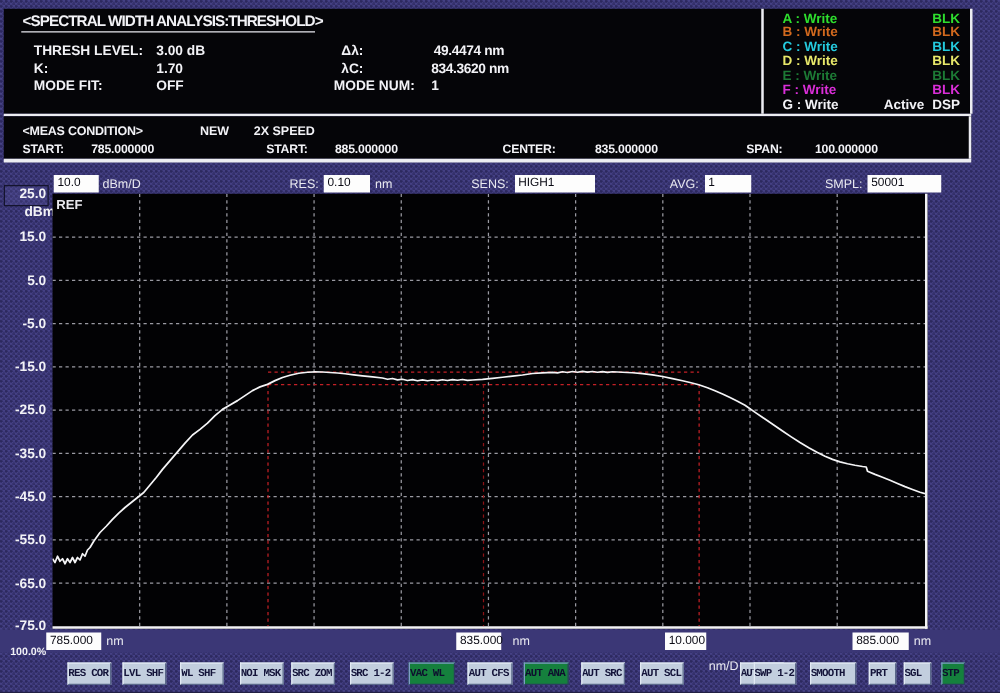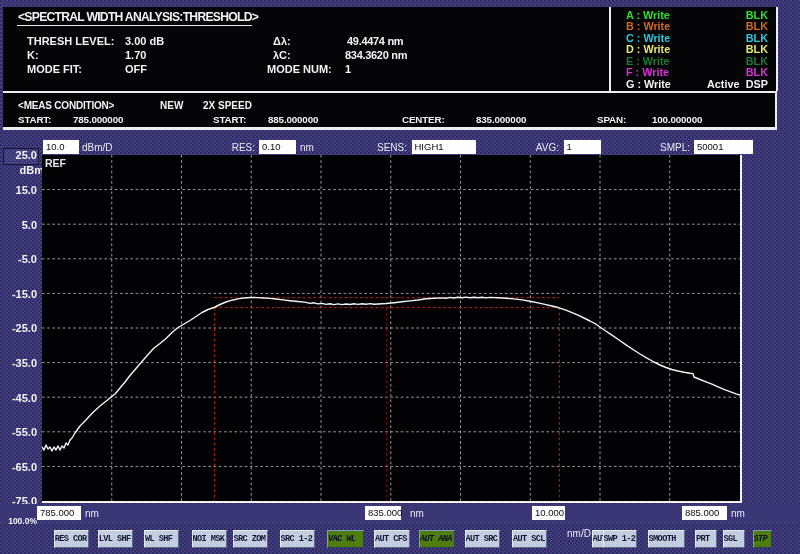--- a/index.html
+++ b/index.html
@@ -12,22 +12,22 @@
 .a{position:absolute;z-index:2;}
 .w{color:#f2f2f6;font-weight:bold;}
 .blk{background:#050508;}
 .box{background:#fdfdfd;color:#0a0a14;}
 .r{text-align:right;}
 .btn{position:absolute;top:529.5px;height:16.5px;background:#c2cede;color:#14143a;
   font-family:"Liberation Mono",monospace;font-size:8.6px;font-weight:bold;
   text-align:left;line-height:16.5px;letter-spacing:-0.6px;white-space:nowrap;overflow:hidden;
   border-top:1px solid #e2eaf4;border-left:1px solid #e2eaf4;
   border-right:1px solid #5a688a;border-bottom:1px solid #5a688a;}
-.btn.act{background:#4d7c0f;color:#0e0e2e;border-top-color:#7e9cc4;border-left-color:#7e9cc4;
-  border-right-color:#2c3c60;border-bottom-color:#2c3c60;font-style:italic;}
+.btn.act{background:#15803d;color:#0e0e2e;border-top-color:#7e9cc4;border-left-color:#7e9cc4;
+  border-right-color:#2c3c60;border-bottom-color:#2c3c60;}
 </style></head>
 <body>
 <div id="tex"></div>
 
 <div class="a blk" style="left:3px;top:7px;width:774px;height:84px;"></div>
 <div class="a" style="left:3px;top:90.5px;width:774px;height:2.4px;background:#ededf2;"></div>
 <div class="a w" style="left:18px;top:9.6px;font-size:12.2px;letter-spacing:-0.75px;">&lt;SPECTRAL WIDTH ANALYSIS:THRESHOLD&gt;</div>
 <div class="a" style="left:17px;top:24.6px;width:235px;height:1.6px;background:#e8e8ee;"></div>
 <div class="a w" style="left:27px;top:35px;font-size:11px;">THRESH LEVEL:</div>
 <div class="a w" style="left:125px;top:35px;font-size:11px;">3.00 dB</div>

